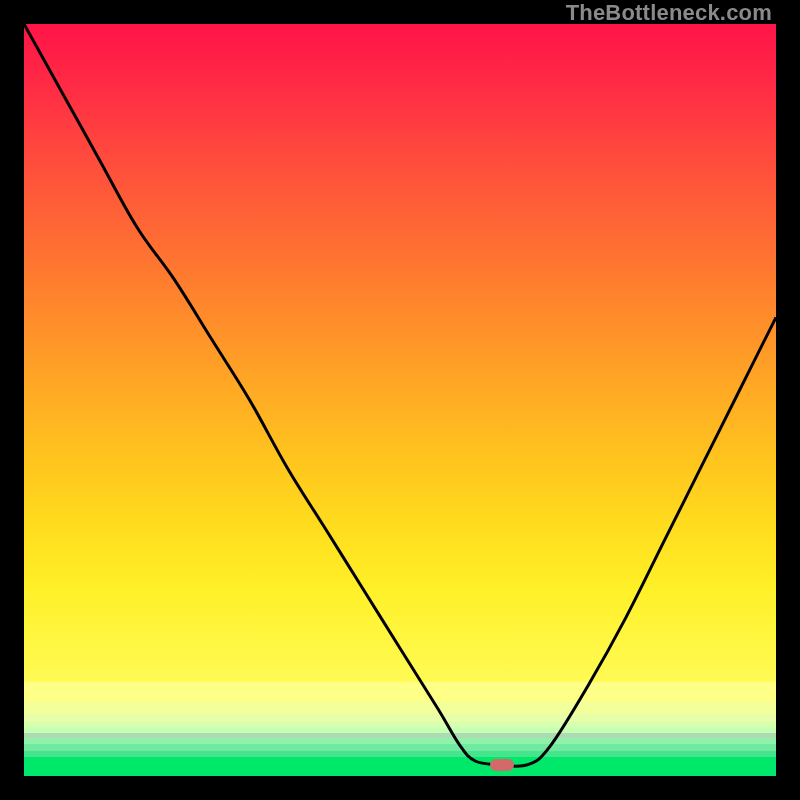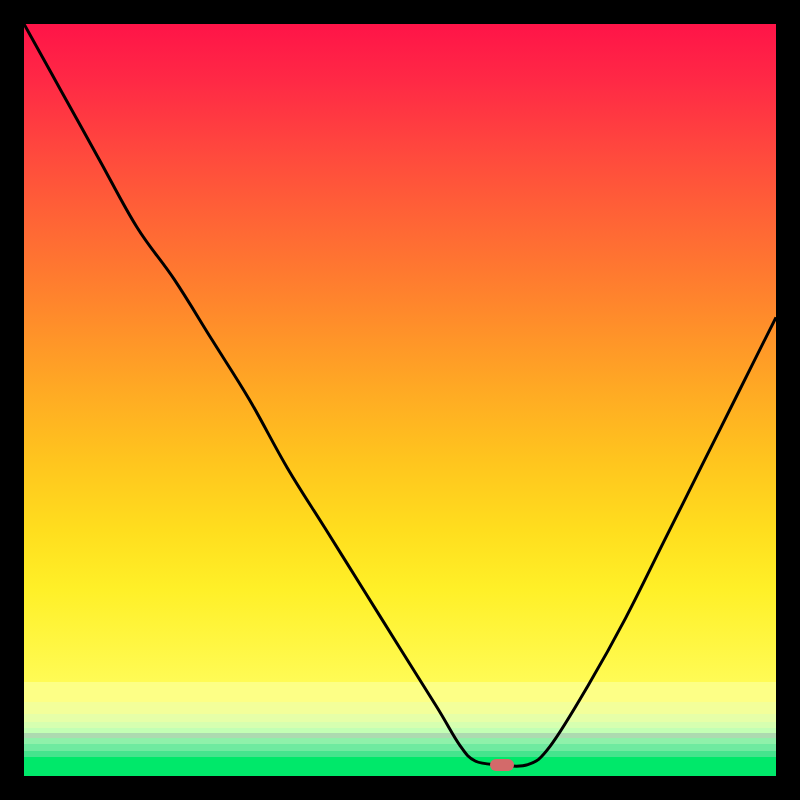--- a/index.html
+++ b/index.html
@@ -70,20 +70,21 @@
     border-radius: 6px;
     background: #d36a6a;
     transform: translate(-50%, -50%);
   }
 </style>
 </head>
 <body>
 
 <div class="frame">
 
+  <div class="watermark">TheBottleneck.com</div>
 
   <div class="plot">
     <div class="bg">
       <div class="grad-top"></div>
 
     <div class="band" style="top: 87.5%; height: 2.6%; background: rgb(253, 255, 134);"></div>
         <div class="band" style="top: 90.1%; height: 1.7%; background: rgb(243, 255, 154);"></div>
         <div class="band" style="top: 91.8%; height: 1%; background: rgb(230, 255, 168);"></div>
         <div class="band" style="top: 92.8%; height: 0.8%; background: rgb(214, 255, 176);"></div>
         <div class="band" style="top: 93.6%; height: 0.7%; background: rgb(195, 255, 180);"></div>

